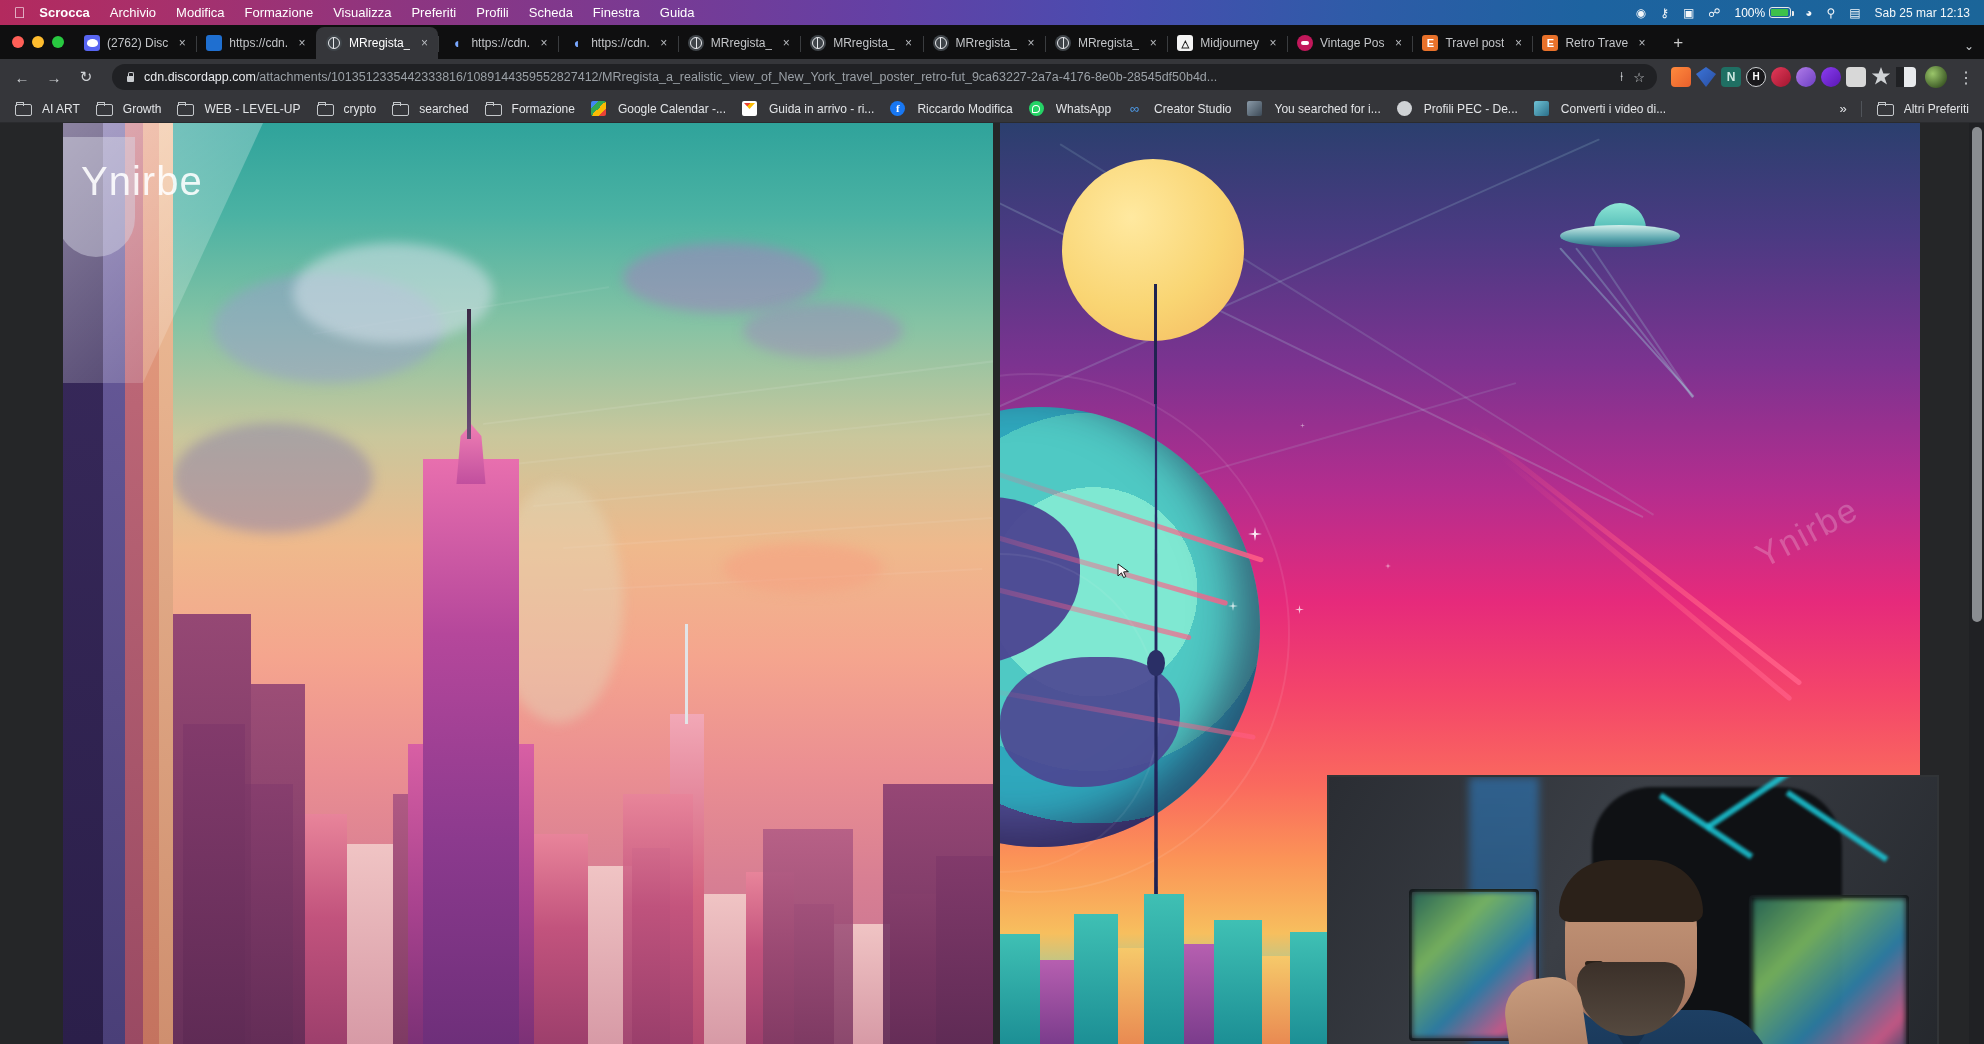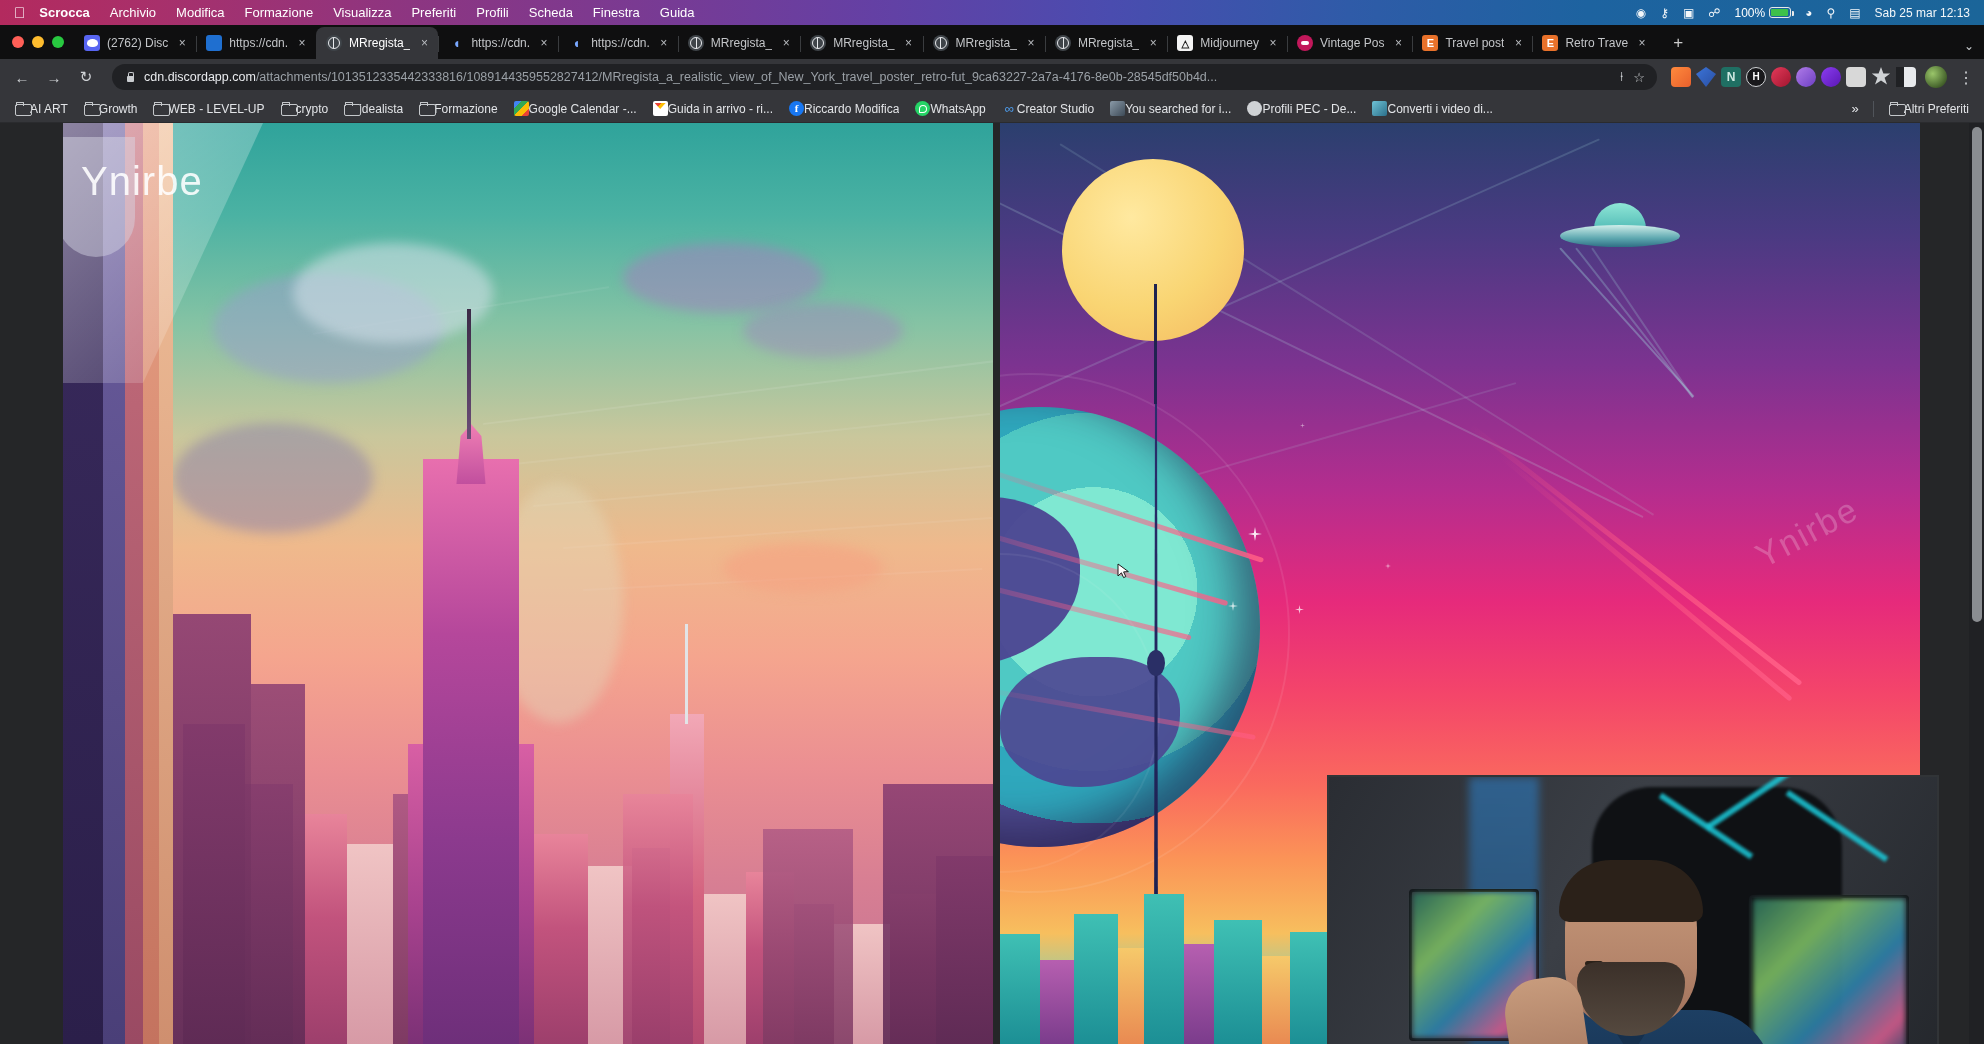--- a/index.html
+++ b/index.html
@@ -184,21 +184,21 @@
   }
   .kebab{ color:#cfd2d5; font-size:16px; margin-left:6px; margin-right:2px; letter-spacing:0; }
 
   
   .bookmarks{
     height:28px; background:#35363a; display:flex; align-items:center;
     padding:0 8px; gap:2px; font-size:12px; color:#e2e4e7;
     border-bottom:1px solid #2a2b2e;
   }
   .bm{
-    display:flex; align-items:center; gap:0; padding:3px 7px;
+    display:flex; align-items:center; gap:12px; padding:3px 7px;
     border-radius:4px; white-space:nowrap; max-width:160px;
   }
   .bm-label{ overflow:hidden; text-overflow:ellipsis; white-space:nowrap; }
   .bm-ico{ width:15px; height:15px; flex:0 0 15px; display:inline-block; }
   .ic-folder{
     background:transparent; position:relative;
   }
   .ic-folder::before{
     content:''; position:absolute; left:0; top:3px; width:15px; height:10px;
     border:1.3px solid #c5c8cb; border-radius:2px;
@@ -636,21 +636,21 @@
     <div class="bm">
       <span class="bm-ico ic-folder"></span>
       <span class="bm-label">WEB - LEVEL-UP</span>
     </div>
     <div class="bm">
       <span class="bm-ico ic-folder"></span>
       <span class="bm-label">crypto</span>
     </div>
     <div class="bm">
       <span class="bm-ico ic-folder"></span>
-      <span class="bm-label">idealista</span>
+      <span class="bm-label">searched</span>
     </div>
     <div class="bm">
       <span class="bm-ico ic-folder"></span>
       <span class="bm-label">Formazione</span>
     </div>
     <div class="bm">
       <span class="bm-ico ic-gcal"></span>
       <span class="bm-label">Google Calendar -...</span>
     </div>
     <div class="bm">

